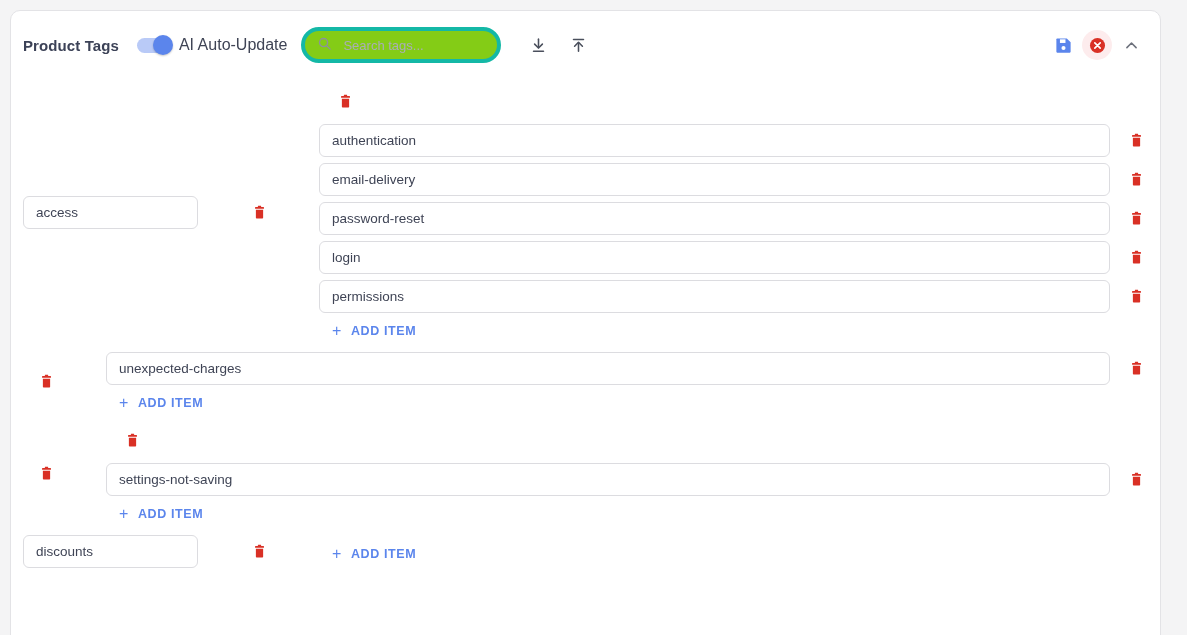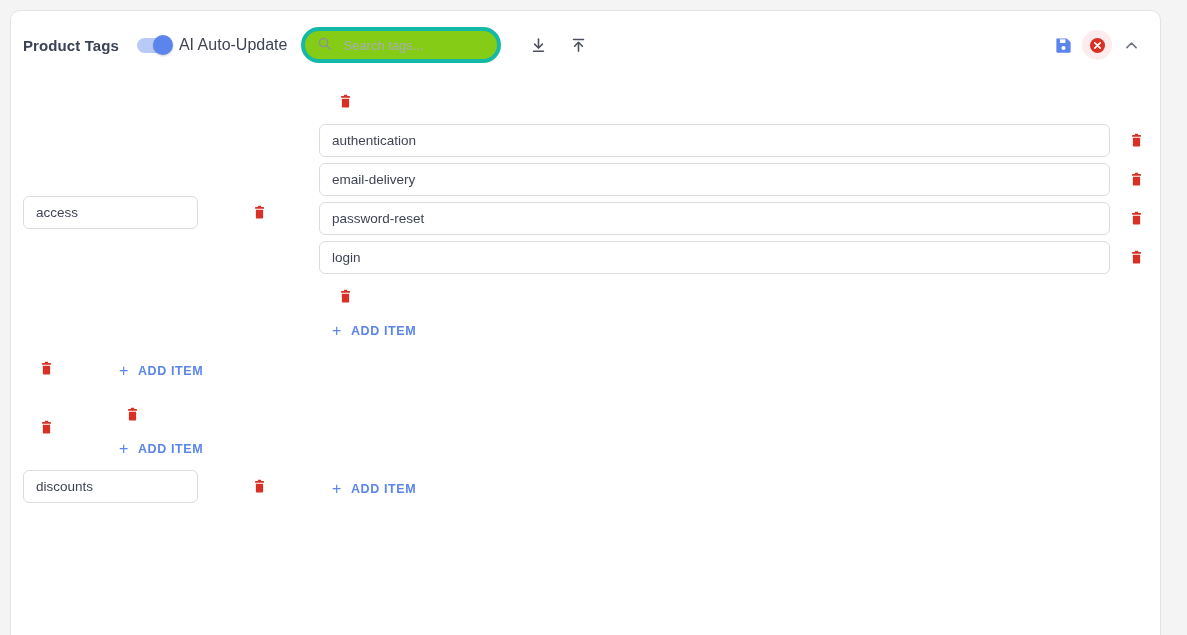--- a/index.html
+++ b/index.html
@@ -345,20 +345,21 @@
                 <input type="text" class="txt-input" value="login" style="">
                 <button class="trash-btn">
                   <svg width="15" height="17" viewBox="0 0 24 24" fill="#d93025">
                     <rect x="4.8" y="3.2" width="14.4" height="2.9" rx="1"></rect>
                     <rect x="9.3" y="1" width="5.4" height="2.2" rx=".7"></rect>
                     <path d="M6.2 7.4h11.6v13.1a1.2 1.2 0 0 1-1.2 1.2H7.4a1.2 1.2 0 0 1-1.2-1.2z"></path>
                   </svg>
                 </button>
               </div>
               <div class="value-row">
+                <input type="text" class="txt-input" value="permissions" style="">
                 <button class="trash-btn">
                   <svg width="15" height="17" viewBox="0 0 24 24" fill="#d93025">
                     <rect x="4.8" y="3.2" width="14.4" height="2.9" rx="1"></rect>
                     <rect x="9.3" y="1" width="5.4" height="2.2" rx=".7"></rect>
                     <path d="M6.2 7.4h11.6v13.1a1.2 1.2 0 0 1-1.2 1.2H7.4a1.2 1.2 0 0 1-1.2-1.2z"></path>
                   </svg>
                 </button>
               </div>
               <button class="add-item-btn">
                 <span class="plus">+</span>
@@ -371,39 +372,59 @@
         <div class="group">
           <div class="group-row">
             <button class="trash-btn">
               <svg width="15" height="17" viewBox="0 0 24 24" fill="#d93025">
                 <rect x="4.8" y="3.2" width="14.4" height="2.9" rx="1"></rect>
                 <rect x="9.3" y="1" width="5.4" height="2.2" rx=".7"></rect>
                 <path d="M6.2 7.4h11.6v13.1a1.2 1.2 0 0 1-1.2 1.2H7.4a1.2 1.2 0 0 1-1.2-1.2z"></path>
               </svg>
             </button>
             <div class="values-col">
+              <div class="value-row">
+                <input type="text" class="txt-input" value="unexpected-charges" style="">
+                <button class="trash-btn">
+                  <svg width="15" height="17" viewBox="0 0 24 24" fill="#d93025">
+                    <rect x="4.8" y="3.2" width="14.4" height="2.9" rx="1"></rect>
+                    <rect x="9.3" y="1" width="5.4" height="2.2" rx=".7"></rect>
+                    <path d="M6.2 7.4h11.6v13.1a1.2 1.2 0 0 1-1.2 1.2H7.4a1.2 1.2 0 0 1-1.2-1.2z"></path>
+                  </svg>
+                </button>
+              </div>
               <button class="add-item-btn">
                 <span class="plus">+</span>
                 <span>ADD ITEM</span>
               </button>
             </div>
           </div>
           <div class="group-spacer"></div>
         </div>
         <div class="group">
           <div class="group-row">
             <button class="trash-btn">
               <svg width="15" height="17" viewBox="0 0 24 24" fill="#d93025">
                 <rect x="4.8" y="3.2" width="14.4" height="2.9" rx="1"></rect>
                 <rect x="9.3" y="1" width="5.4" height="2.2" rx=".7"></rect>
                 <path d="M6.2 7.4h11.6v13.1a1.2 1.2 0 0 1-1.2 1.2H7.4a1.2 1.2 0 0 1-1.2-1.2z"></path>
               </svg>
             </button>
             <div class="values-col">
               <div class="value-row">
+                <button class="trash-btn">
+                  <svg width="15" height="17" viewBox="0 0 24 24" fill="#d93025">
+                    <rect x="4.8" y="3.2" width="14.4" height="2.9" rx="1"></rect>
+                    <rect x="9.3" y="1" width="5.4" height="2.2" rx=".7"></rect>
+                    <path d="M6.2 7.4h11.6v13.1a1.2 1.2 0 0 1-1.2 1.2H7.4a1.2 1.2 0 0 1-1.2-1.2z"></path>
+                  </svg>
+                </button>
+              </div>
+              <div class="value-row">
+                <input type="text" class="txt-input" value="settings-not-saving" style="">
                 <button class="trash-btn">
                   <svg width="15" height="17" viewBox="0 0 24 24" fill="#d93025">
                     <rect x="4.8" y="3.2" width="14.4" height="2.9" rx="1"></rect>
                     <rect x="9.3" y="1" width="5.4" height="2.2" rx=".7"></rect>
                     <path d="M6.2 7.4h11.6v13.1a1.2 1.2 0 0 1-1.2 1.2H7.4a1.2 1.2 0 0 1-1.2-1.2z"></path>
                   </svg>
                 </button>
               </div>
               <button class="add-item-btn">
                 <span class="plus">+</span>

